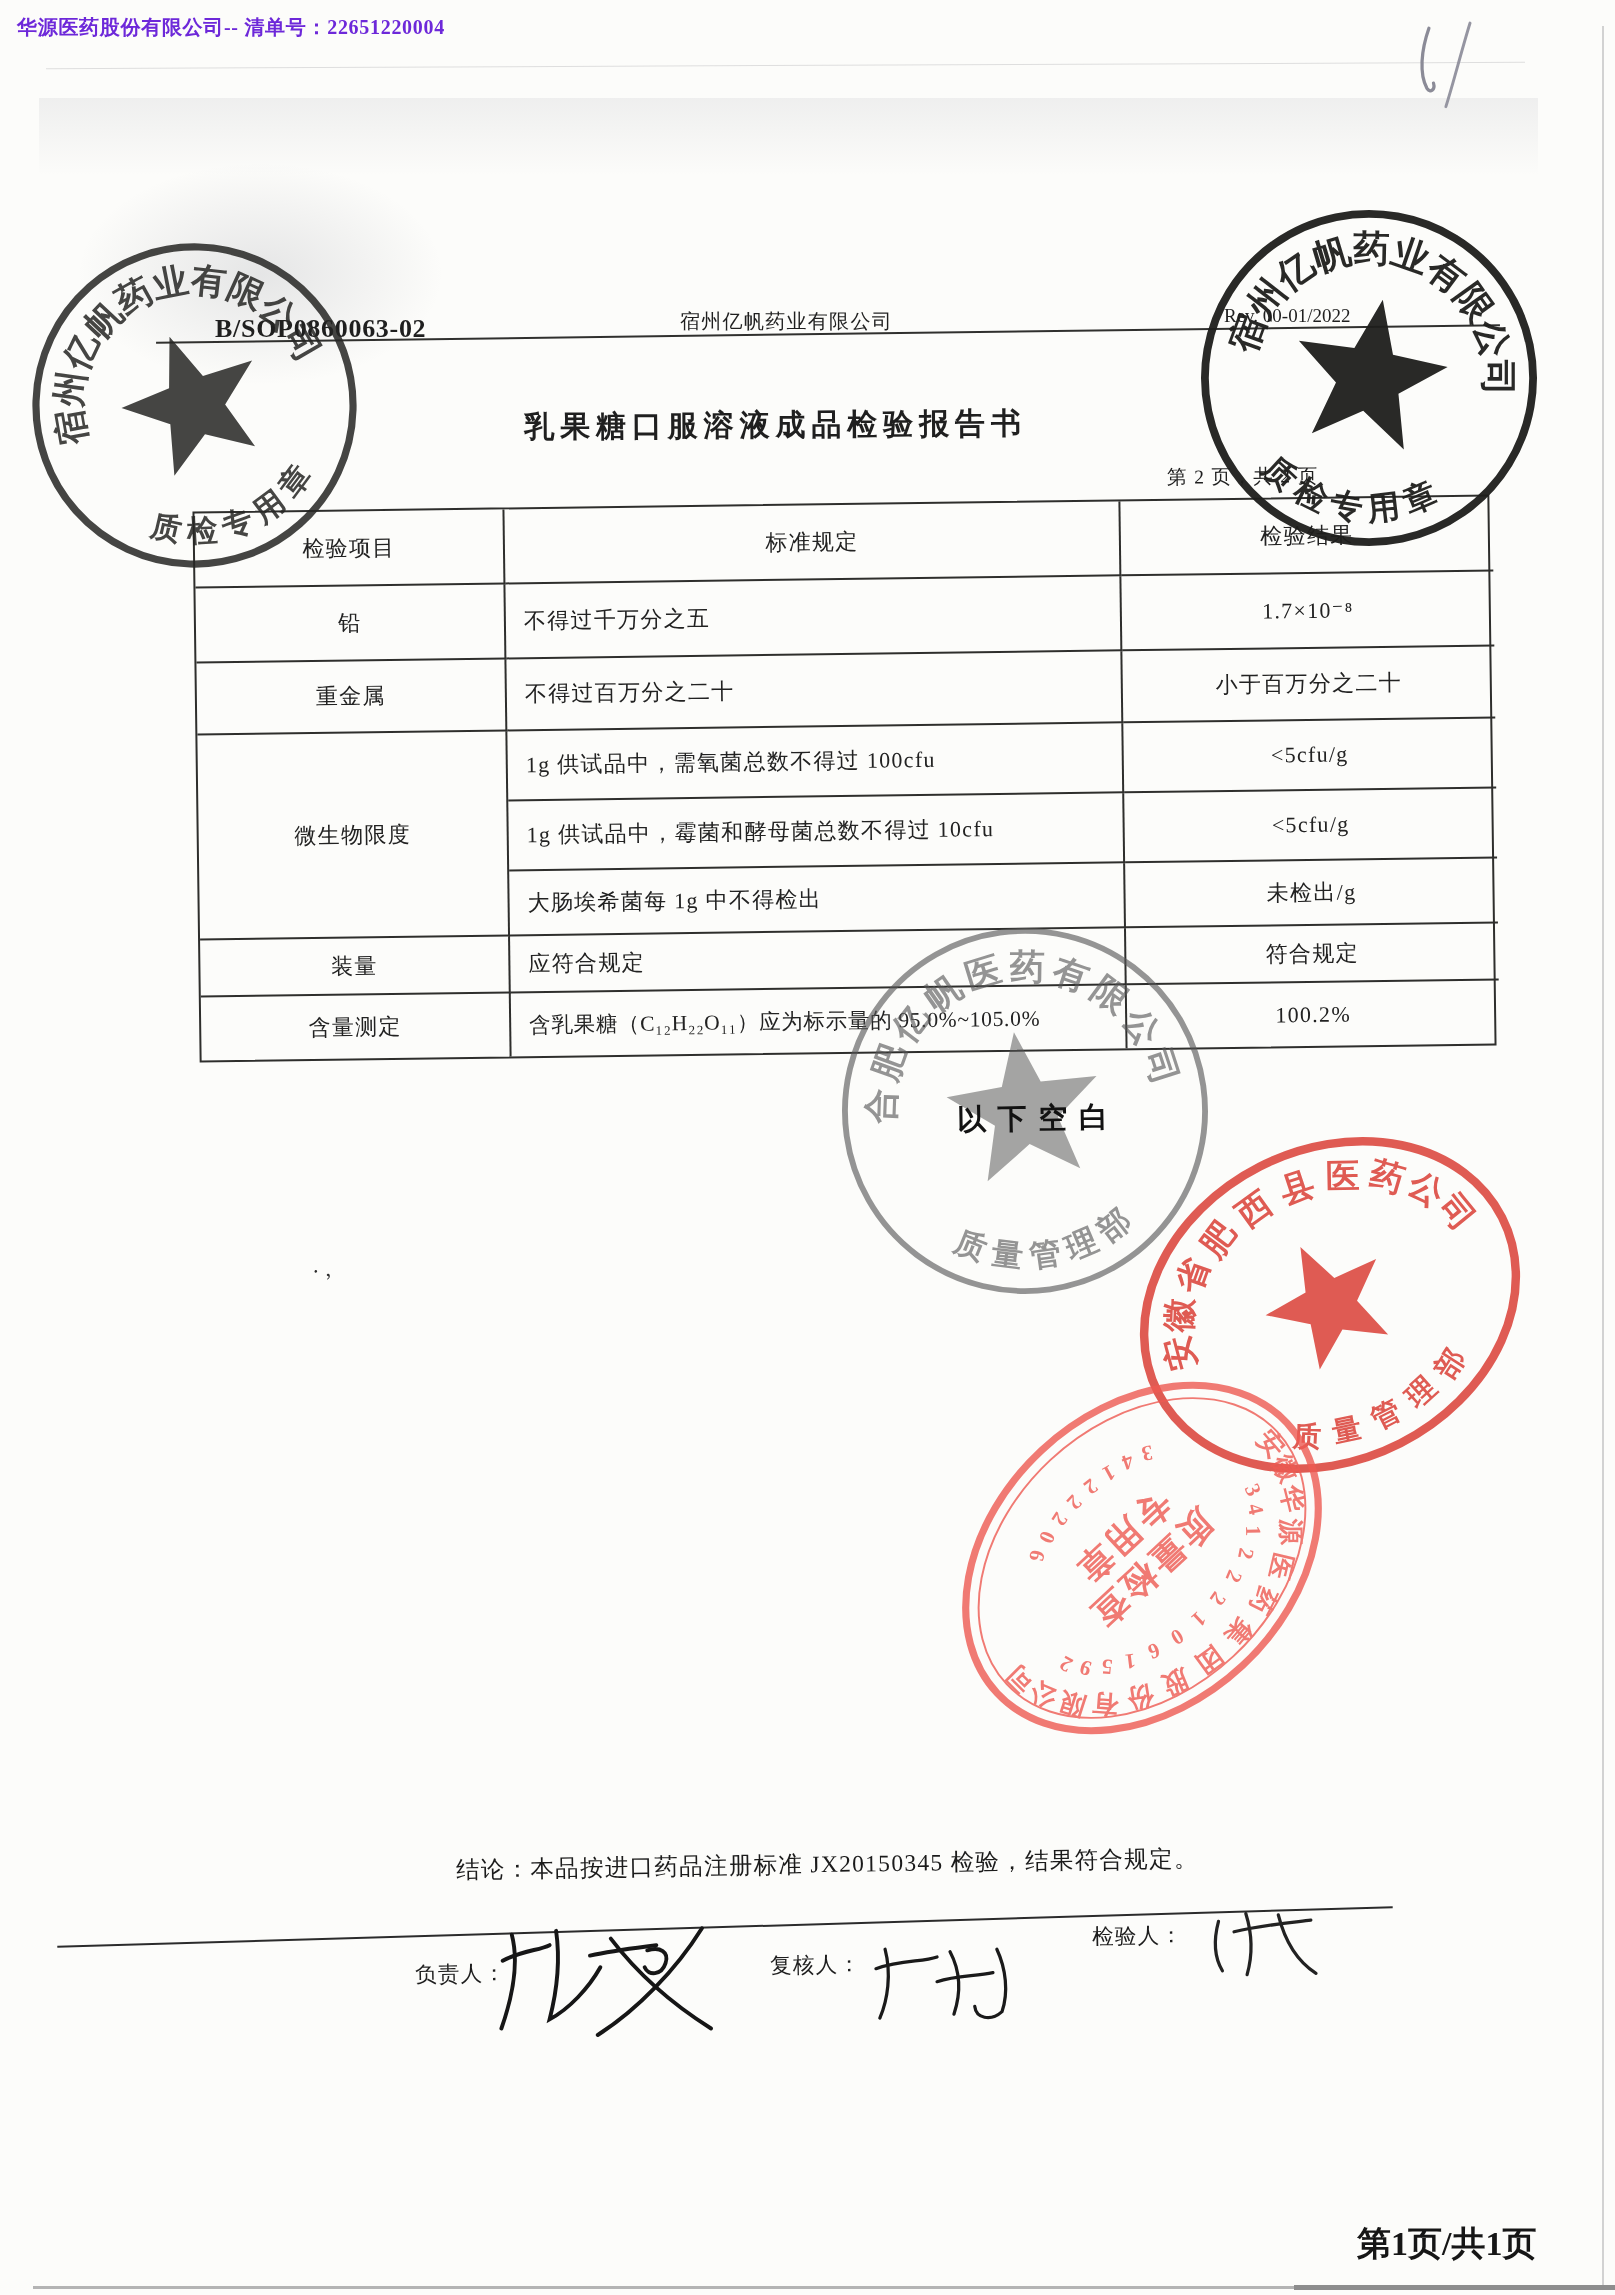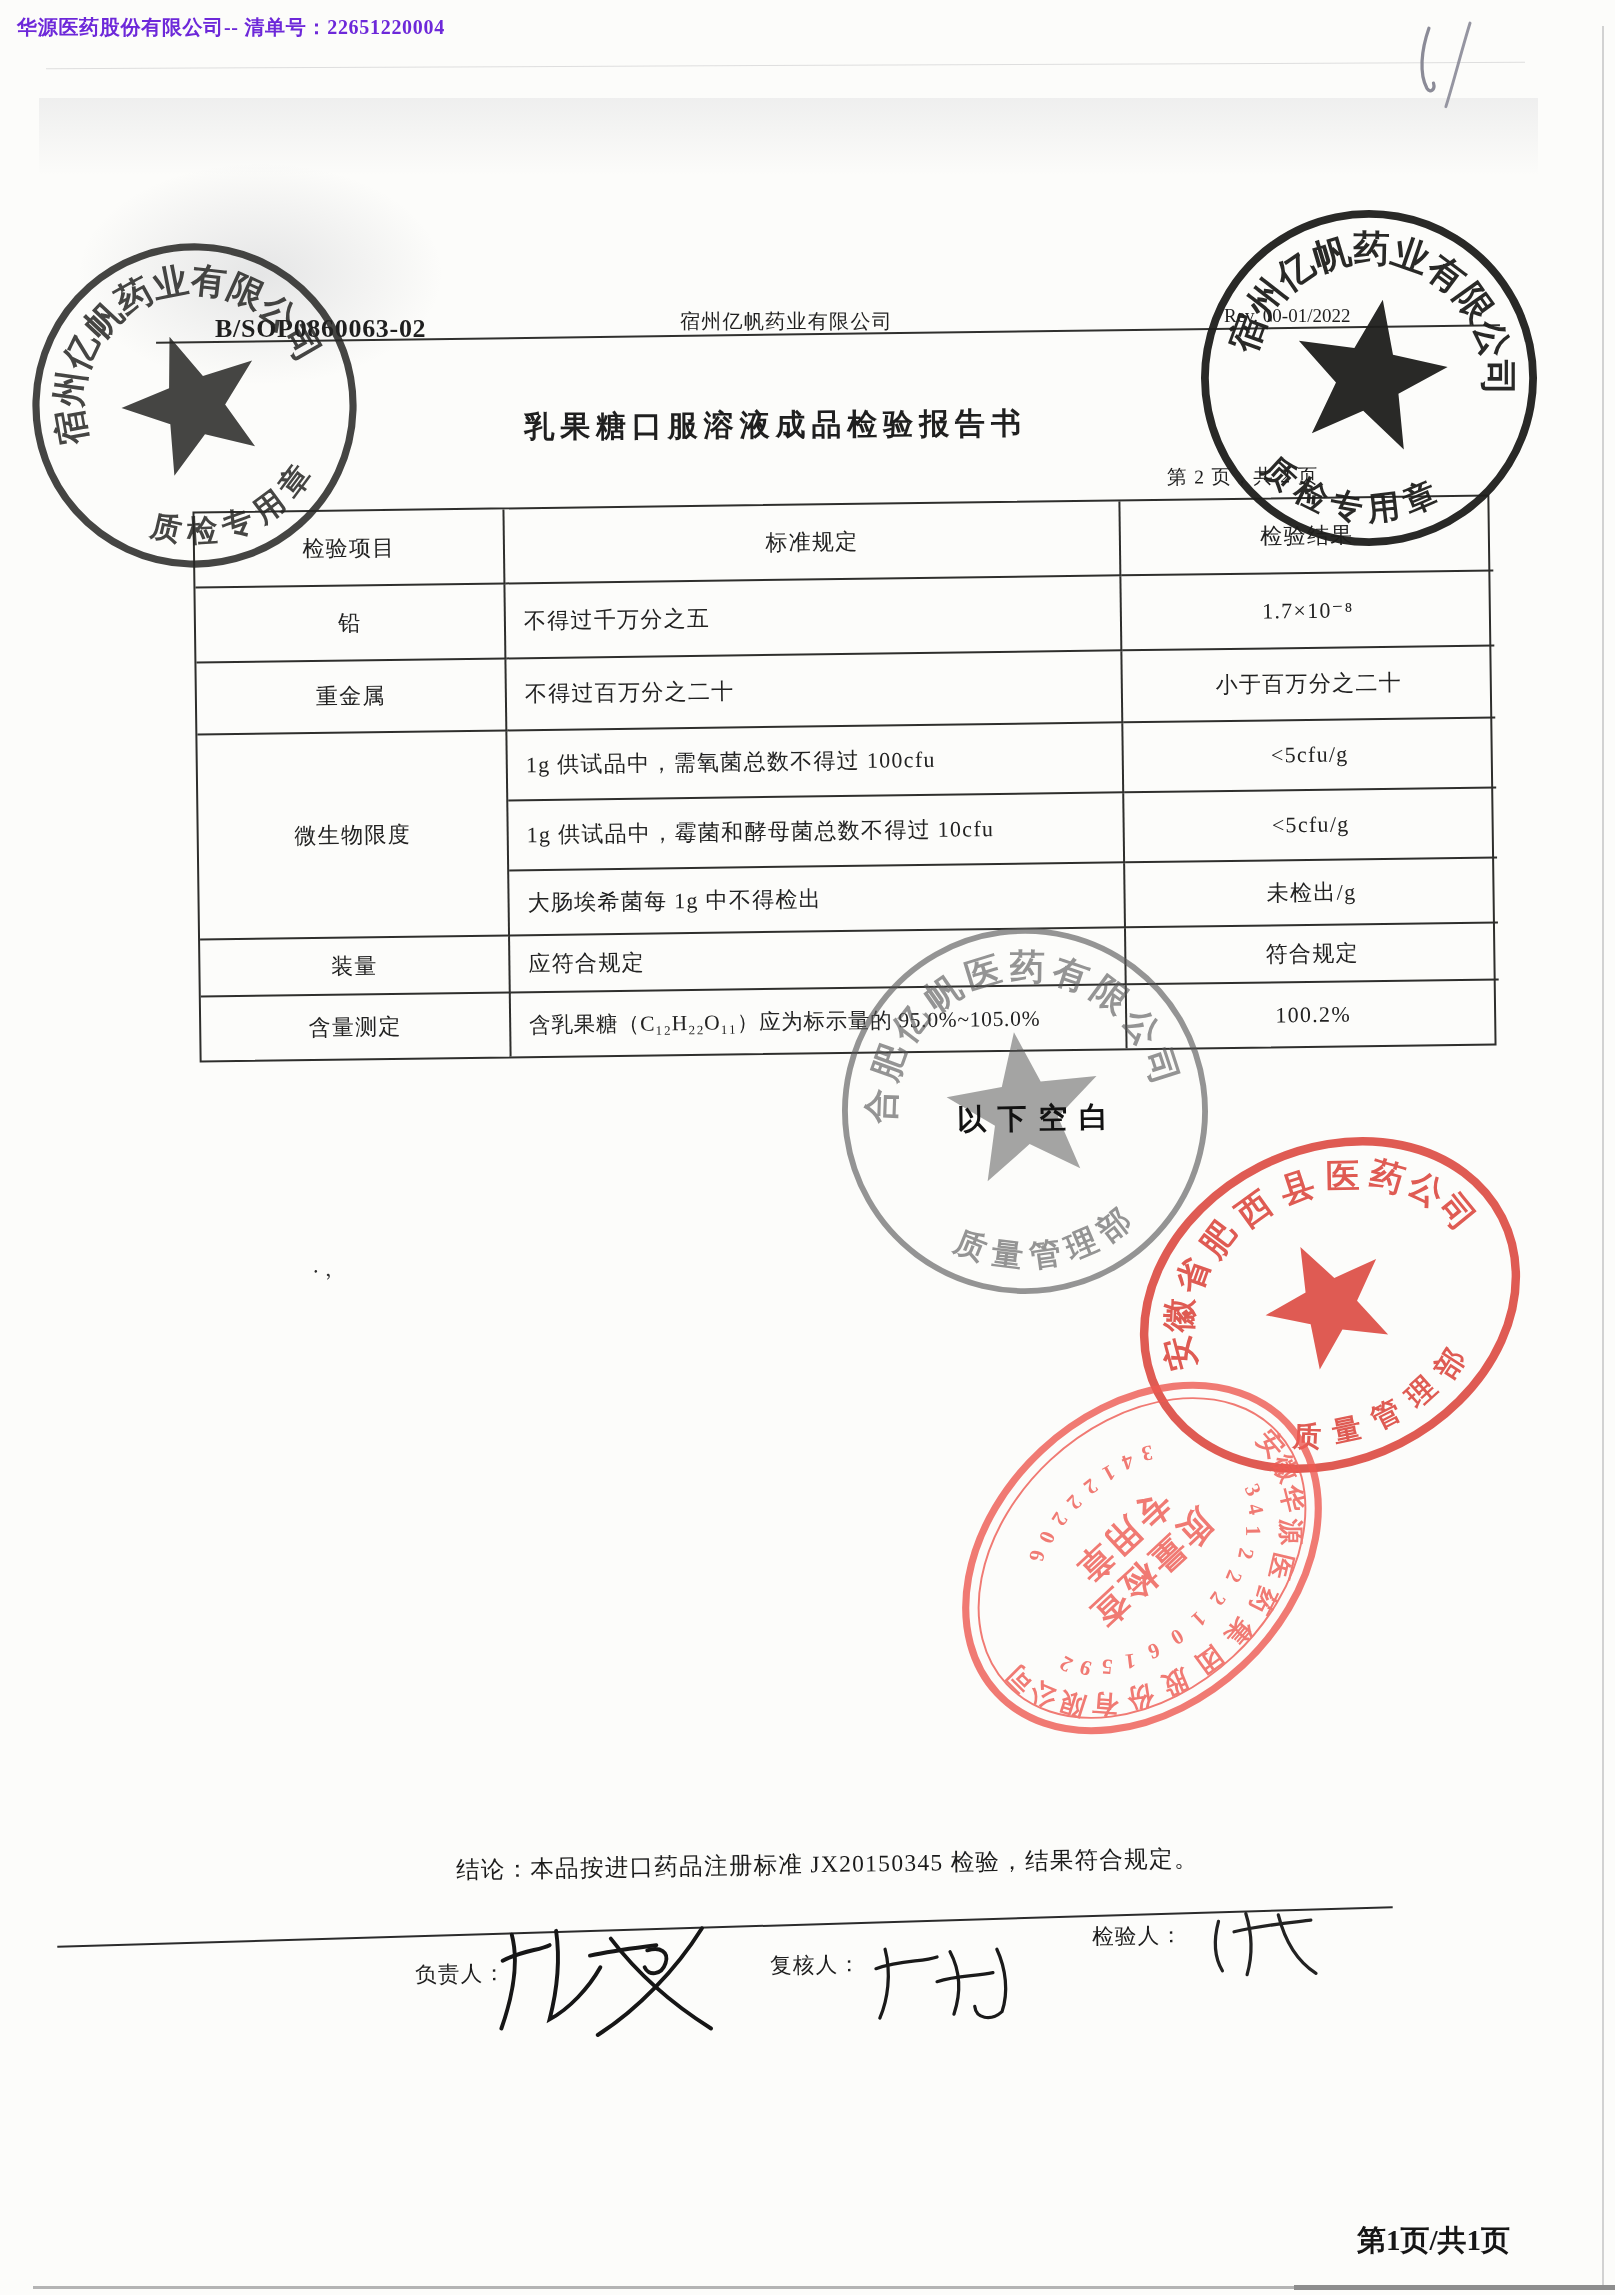--- a/index.html
+++ b/index.html
@@ -25,21 +25,21 @@
   .edge-top{left:46px;top:65px;width:1479px;height:1.3px;background:#dedede;transform:rotate(-0.25deg);}
   .edge-right{left:1602px;top:26px;width:2px;height:2262px;background:#d2d2d2;}
   .edge-bottom{left:33px;top:2286px;width:1582px;height:2.6px;background:#b4b4b4;}
   .edge-bottom-dark{left:1294px;top:2285px;width:321px;height:4.6px;background:#8d8d8d;}
 
   
   .viewer-header{
     left:17px;top:14.3px;font-size:20px;font-weight:600;letter-spacing:0.7px;color:#6d28d9;
     font-family:"Liberation Serif","DejaVu Serif",serif;white-space:nowrap;
   }
-  .viewer-footer{left:1357px;top:2221px;font-size:29px;font-weight:600;color:#161616;white-space:nowrap;}
+  .viewer-footer{left:1357px;top:2221px;font-size:34px;font-weight:600;color:#161616;white-space:nowrap;}
 
   
   .doc-no{left:215px;top:314px;font-size:26px;letter-spacing:0.7px;white-space:nowrap;font-weight:bold;}
   .doc-company{left:619px;top:308px;width:274px;text-align:right;font-size:20px;letter-spacing:1.3px;white-space:nowrap;}
   .doc-rev{left:1224px;top:305px;font-size:19px;white-space:nowrap;}
   .header-rule{left:156px;top:333px;width:1344px;height:2px;background:#30302e;transform:rotate(-0.75deg);}
 
   .doc-title{
     left:417px;top:405px;width:717px;text-align:center;
     font-size:30px;font-weight:700;letter-spacing:5.9px;transform:rotate(-0.4deg);white-space:nowrap;

